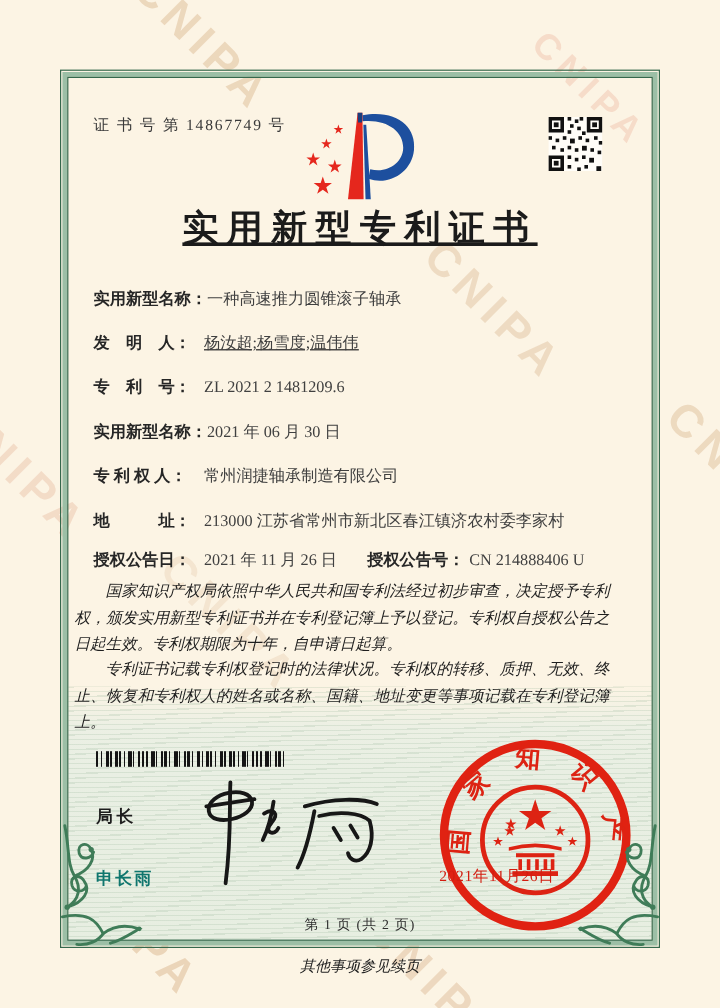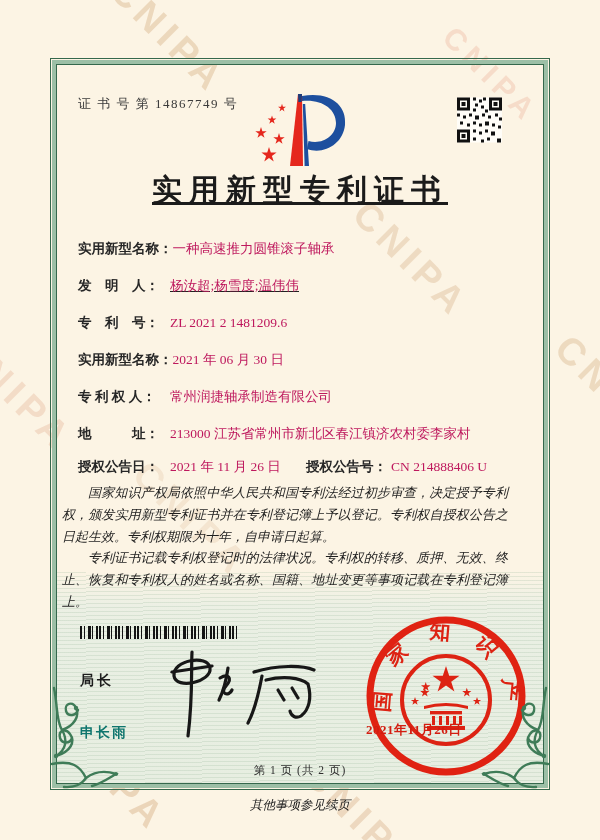--- a/index.html
+++ b/index.html
@@ -41,42 +41,42 @@
   .cert-no{position:absolute;left:78px;top:95px;font-size:13px;letter-spacing:1.5px;color:#3a3a3a;z-index:2;}
   .logo{position:absolute;left:252px;top:88px;z-index:2;}
   .qr{position:absolute;left:457px;top:97px;z-index:2;}
   .title{
     position:absolute;left:0;right:0;top:170px;text-align:center;z-index:2;
     font-size:30px;font-weight:700;letter-spacing:7px;color:#1b1b1b;text-decoration:underline;
   }
   
   .row{position:absolute;left:78px;width:446px;font-size:13.5px;color:#222;z-index:2;white-space:nowrap;}
   .row .lbl{display:inline-block;min-width:92px;font-weight:600;color:#262626;}
-  .row .val{font-weight:400;color:#be185d;}
+  .row .val{font-weight:400;color:#404040;}
   .r1{top:240px;} .r2{top:277px;text-decoration:underline;} .r3{top:314px;} .r4{top:351px;}
   .r5{top:388px;} .r6{top:425px;} .r7{top:458px;}
   .pair2{position:absolute;left:228px;top:0;}
   .pair2 .lbl{min-width:0;margin-right:4px;}
   
   .legal{position:absolute;left:62px;top:482px;width:446px;z-index:2;
     font-size:13px;line-height:21.8px;color:#1e1e1e;font-style:italic;text-align:justify;}
   .legal p{margin:0;text-indent:2em;}
   
   .barcode{position:absolute;left:80px;top:626px;width:158px;height:13px;z-index:3;
     background-image:repeating-linear-gradient(90deg,
       #141414 0 2px, rgba(0,0,0,0) 2px 4px,
       #141414 4px 5px, rgba(0,0,0,0) 5px 8px,
       #141414 8px 11px, rgba(0,0,0,0) 11px 12px,
       #141414 12px 13px, rgba(0,0,0,0) 13px 16px,
       #141414 16px 18px, rgba(0,0,0,0) 18px 19px);}
   .director-title{position:absolute;left:80px;top:672px;font-size:14px;font-weight:600;letter-spacing:3px;color:#1d1d1d;z-index:3;}
   .director-name{position:absolute;left:80px;top:700px;font-size:14px;font-weight:600;letter-spacing:2px;color:#0f766e;z-index:3;margin-top:24px;}
   .signature{position:absolute;left:162px;top:642px;z-index:3;}
   .seal{position:absolute;left:360px;top:610px;z-index:3;}
-  .seal-date{position:absolute;left:366px;top:721px;font-size:13px;font-weight:700;letter-spacing:.5px;color:#d31d10;z-index:4;white-space:nowrap;text-align:center;}
+  .seal-date{position:absolute;left:366px;top:721px;font-size:13px;font-weight:400;letter-spacing:.5px;color:#d31d10;z-index:4;white-space:nowrap;text-align:center;}
   .page-indicator{position:absolute;left:0;right:0;top:763px;text-align:center;font-size:11.5px;letter-spacing:1px;color:#2e2e2e;z-index:3;}
   .footer-note{position:absolute;left:0;right:0;top:797px;text-align:center;font-size:12.5px;font-style:italic;color:#222;z-index:2;}
 </style>
 </head>
 <body>
 
 <div class="wm wm1">CNIPA</div>
 <div class="wm wm2">CNIPA</div>
 <div class="wm wm3">CNIPA</div>
 <div class="wm wm4">CNIPA</div>

